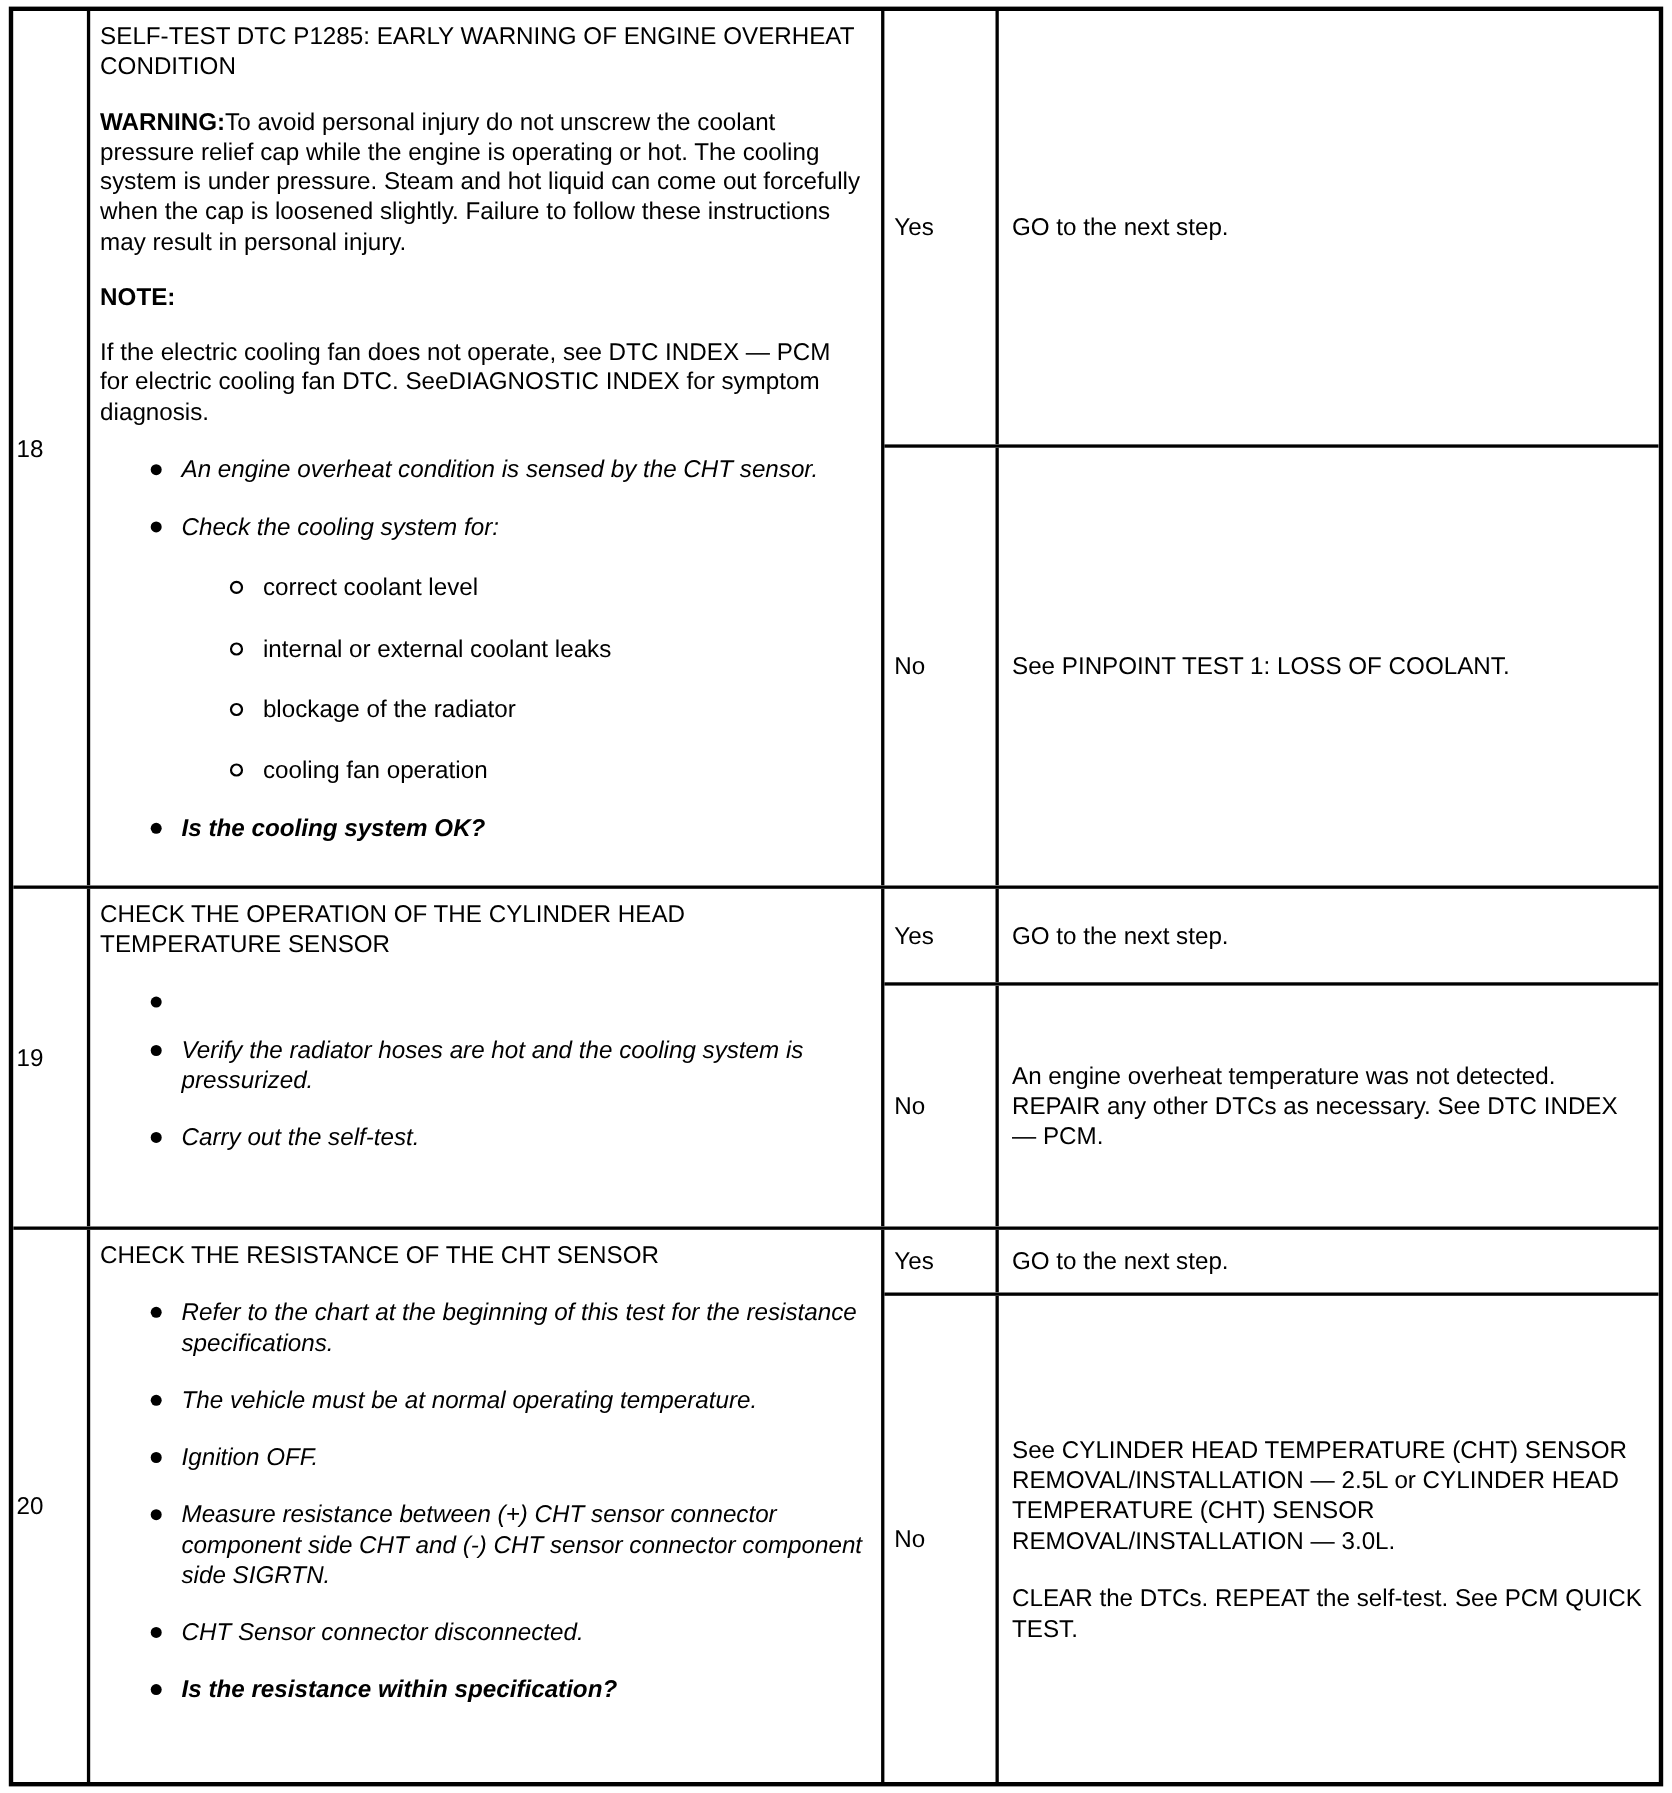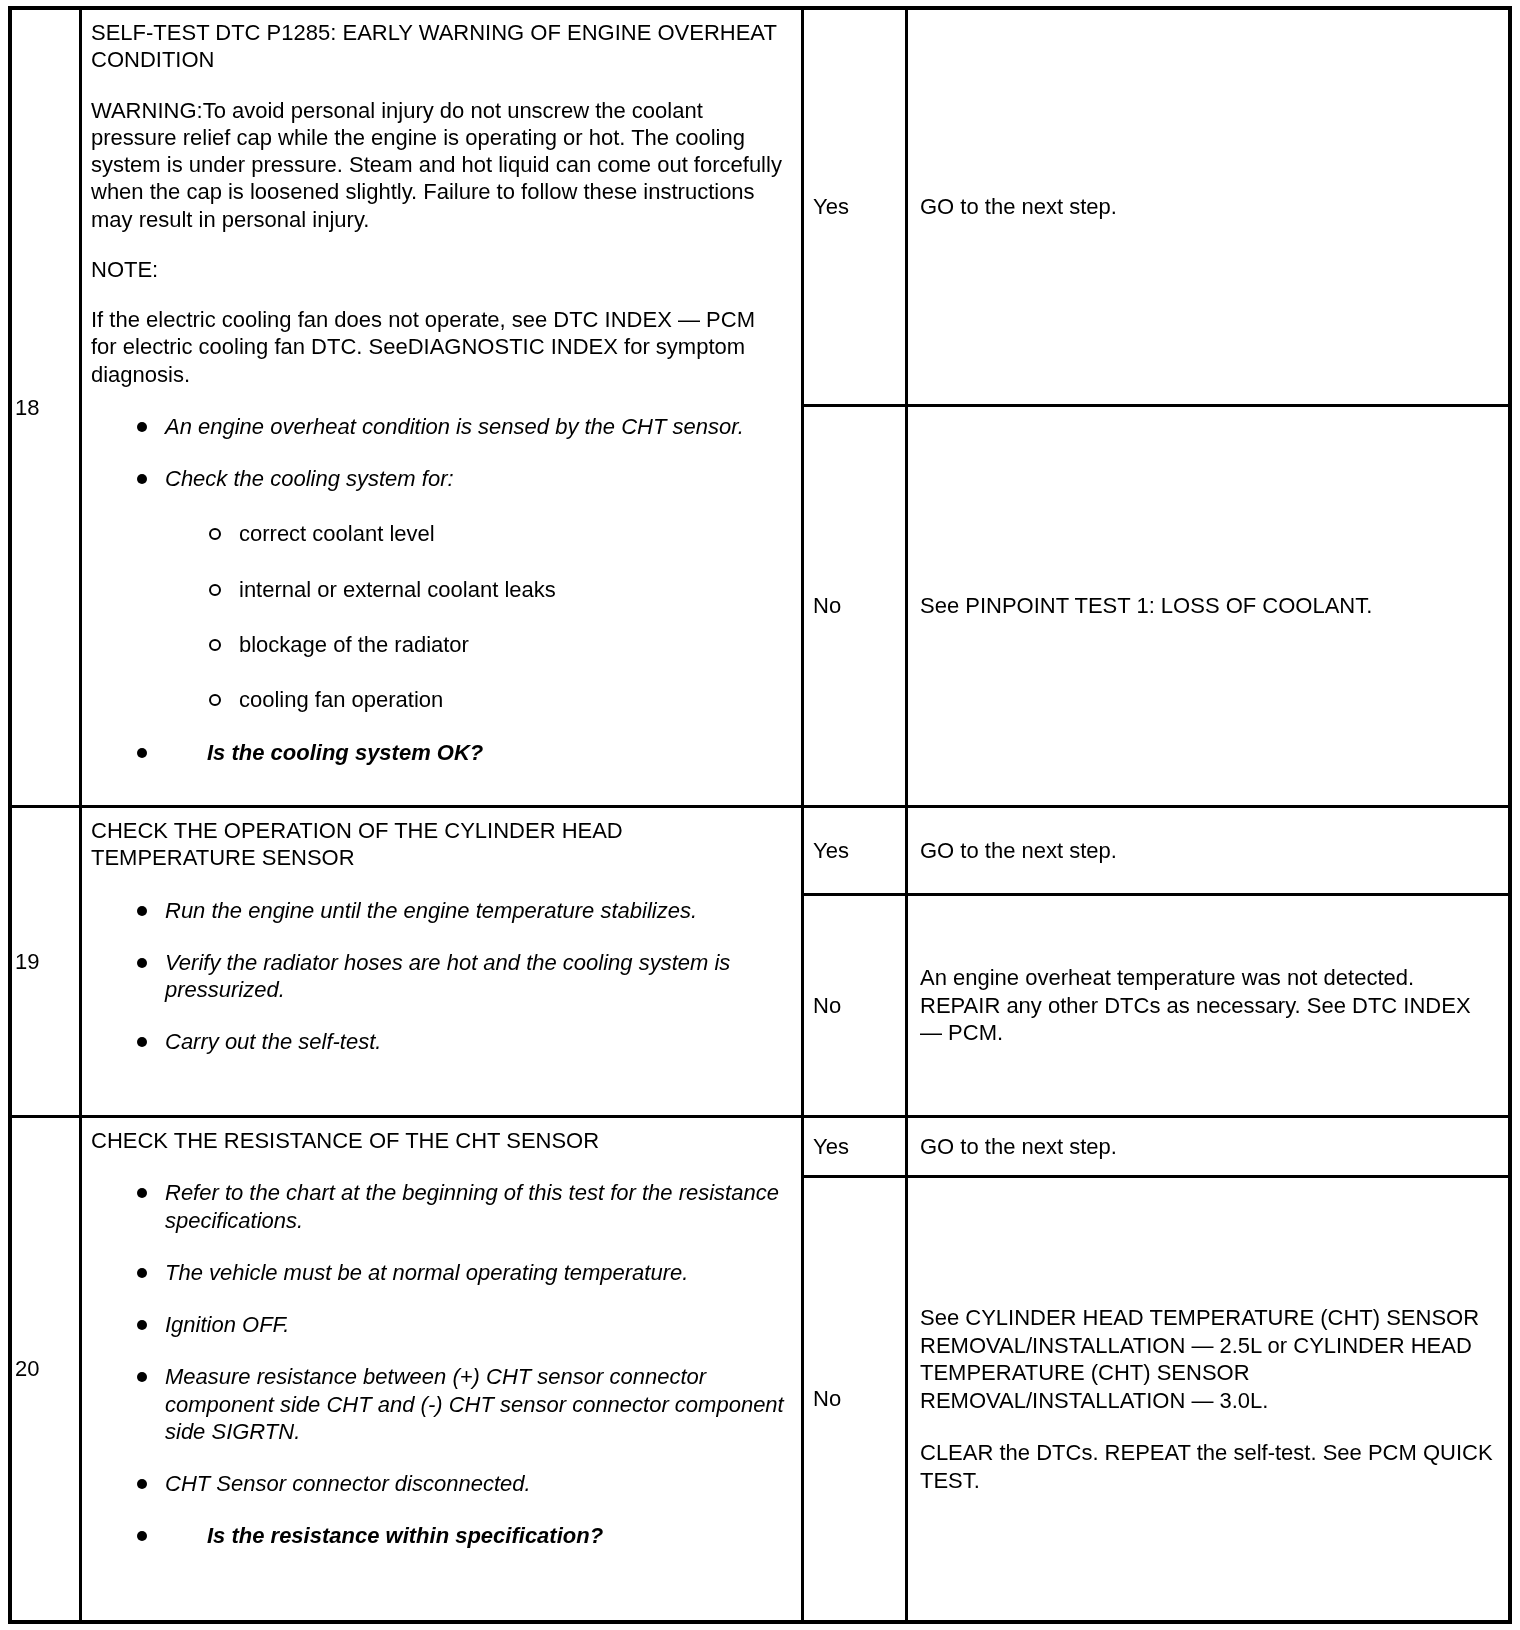--- a/index.html
+++ b/index.html
@@ -46,30 +46,30 @@
     padding:6px 4px 6px 9px;
     font-size:22px;
   }
   .action {
     flex:1; display:flex; flex-direction:column; justify-content:center;
     padding:10px 14px 10px 12px;
     font-size:22px; line-height:1.25;
   }
   .action p + p { margin-top:25px; }
   .para { margin-top:23px; }
-  .boldtxt { font-weight:normal; }
+  .boldtxt { font-weight:bold; }
   .bullets { margin-top:25px; }
   .bullet { display:flex; align-items:flex-start; margin-top:25px; }
   .bullets .bullet:first-child { margin-top:0; }
   .b1 { padding-left:46px;font-style:italic; }
   .b2 { padding-left:118px;margin-top:28px; }
   .marker { flex:0 0 auto; margin-right:18px; }
   .m1 { width:10px; height:10px; background:#000; border-radius:50%; margin-top:9px; }
   .m2 { width:12px; height:12px; border:2.5px solid #000; border-radius:50%; background:#fff; margin-top:8px; }
-  .qb { font-weight:bold;gap:42px; }
+  .qb { font-weight:bold; }
 </style>
 </head>
 <body>
 
 <div class="sheet">
   <div class="dtable">
 
     <div class="row" style="height:798px">
       <div class="num">
         <span>18</span>
@@ -132,21 +132,20 @@
 
     <div class="row" style="height:310px">
       <div class="num">
         <span>19</span>
       </div>
       <div class="desc">
         <p class="title">CHECK THE OPERATION OF THE CYLINDER HEAD TEMPERATURE SENSOR</p>
         <div class="bullets">
           <div class="bullet b1">
               <span class="marker m1"></span>
-              <span>Run the engine until the engine temperature stabilizes.</span>
             </div>
           <div class="bullet b1">
               <span class="marker m1"></span>
               <span>Verify the radiator hoses are hot and the cooling system is pressurized.</span>
             </div>
           <div class="bullet b1">
               <span class="marker m1"></span>
               <span>Carry out the self-test.</span>
             </div>
         </div>

